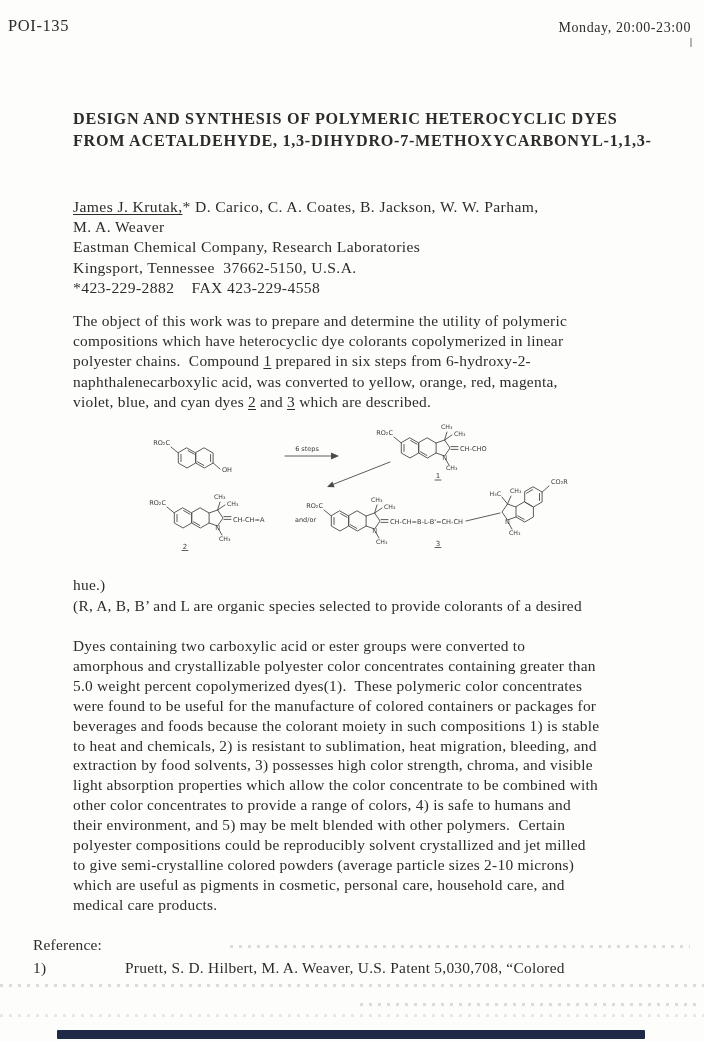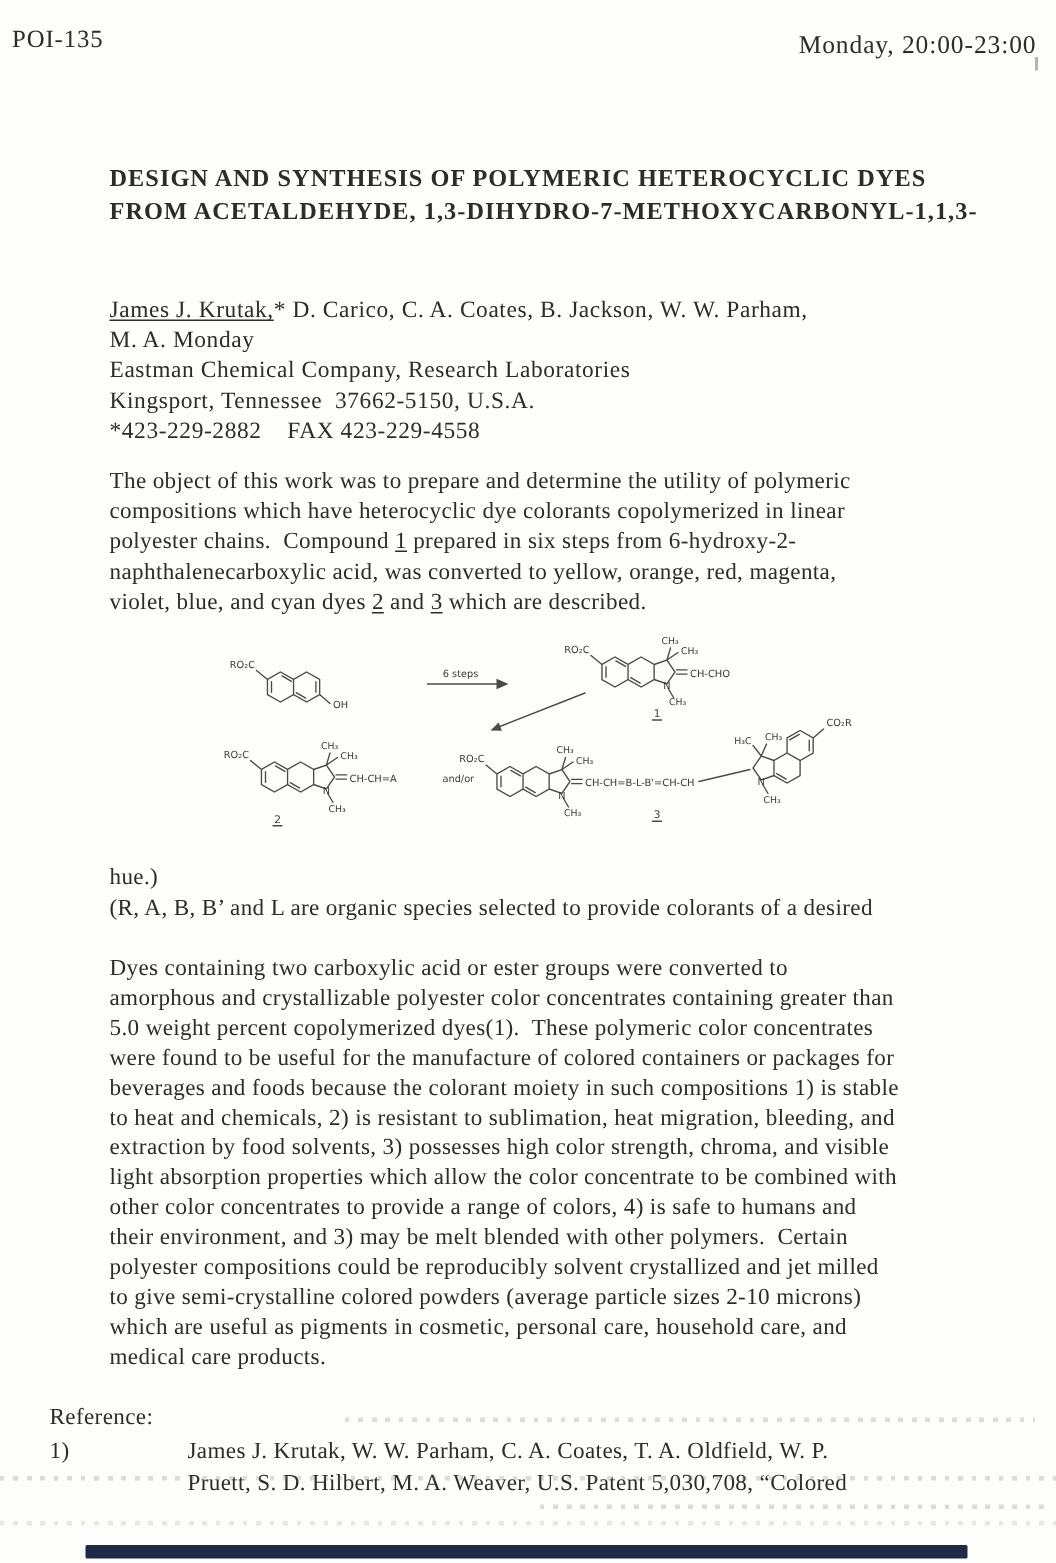--- a/index.html
+++ b/index.html
@@ -7,21 +7,21 @@
     width:704px;height:1042px;position:relative;overflow:hidden;
     background:#fdfdfb;
     font-family:"Liberation Serif","DejaVu Serif",serif;
     color:#2e2c29;
   }
   .abs{position:absolute;}
   .tline{white-space:pre;margin-left:40px;}
   .u{text-decoration:underline;text-underline-offset:2px;}
 
   .hdr-left{top:16px;left:8px;font-size:16.5px;letter-spacing:.6px;}
-  .hdr-right{top:20px;right:13px;font-size:17px;letter-spacing:.6px;}
+  .hdr-right{top:20px;right:13px;font-size:14px;letter-spacing:.6px;}
 
   .title{top:109px;left:33px;width:640px;font-weight:bold;
          font-size:16.2px;line-height:21.5px;letter-spacing:.7px;}
   .authors{top:197px;left:33px;width:640px;font-size:15.6px;line-height:20.2px;letter-spacing:.4px;}
   .abstract{top:311px;left:33px;width:650px;font-size:15.4px;line-height:20.2px;letter-spacing:.25px;}
   .note{top:574px;left:33px;width:650px;font-size:15.4px;line-height:21px;letter-spacing:.25px;}
   .bodytext{top:636px;left:33px;width:655px;font-size:15.4px;line-height:19.9px;letter-spacing:.25px;}
   .refhead{top:936px;left:33px;font-size:15.4px;letter-spacing:.25px;}
   .refrow{top:958px;left:33px;width:650px;display:flex;font-size:15.4px;line-height:20.8px;letter-spacing:.25px;}
   .refnum{width:52px;flex:0 0 52px;}
@@ -48,21 +48,21 @@
   <div class="abs hdr-left">POI-135</div>
   <div class="abs hdr-right">Monday, 20:00-23:00</div>
 
   <div class="abs title">
       <div class="tline"><span>DESIGN AND SYNTHESIS OF POLYMERIC HETEROCYCLIC DYES</span></div>
       <div class="tline"><span>FROM ACETALDEHYDE, 1,3-DIHYDRO-7-METHOXYCARBONYL-1,1,3-</span></div>
     </div>
 
   <div class="abs authors">
       <div class="tline"><span class="u">James J. Krutak,</span><span>* D. Carico, C. A. Coates, B. Jackson, W. W. Parham,</span></div>
-      <div class="tline"><span>M. A. Monday</span></div>
+      <div class="tline"><span>M. A. Weaver</span></div>
       <div class="tline"><span>Eastman Chemical Company, Research Laboratories</span></div>
       <div class="tline"><span>Kingsport, Tennessee  37662-5150, U.S.A.</span></div>
       <div class="tline"><span>*423-229-2882    FAX 423-229-4558</span></div>
     </div>
 
   <div class="abs abstract">
       <div class="tline"><span>The object of this work was to prepare and determine the utility of polymeric</span></div>
       <div class="tline"><span>compositions which have heterocyclic dye colorants copolymerized in linear</span></div>
       <div class="tline"><span>polyester chains.  Compound </span><span class="u">1</span><span> prepared in six steps from 6-hydroxy-2-</span></div>
       <div class="tline"><span>naphthalenecarboxylic acid, was converted to yellow, orange, red, magenta,</span></div>
@@ -174,33 +174,32 @@
   <div class="abs bodytext">
       <div class="tline"><span>Dyes containing two carboxylic acid or ester groups were converted to</span></div>
       <div class="tline"><span>amorphous and crystallizable polyester color concentrates containing greater than</span></div>
       <div class="tline"><span>5.0 weight percent copolymerized dyes(1).  These polymeric color concentrates</span></div>
       <div class="tline"><span>were found to be useful for the manufacture of colored containers or packages for</span></div>
       <div class="tline"><span>beverages and foods because the colorant moiety in such compositions 1) is stable</span></div>
       <div class="tline"><span>to heat and chemicals, 2) is resistant to sublimation, heat migration, bleeding, and</span></div>
       <div class="tline"><span>extraction by food solvents, 3) possesses high color strength, chroma, and visible</span></div>
       <div class="tline"><span>light absorption properties which allow the color concentrate to be combined with</span></div>
       <div class="tline"><span>other color concentrates to provide a range of colors, 4) is safe to humans and</span></div>
-      <div class="tline"><span>their environment, and 3) may be melt blended with other polymers.  Certain</span></div>
+      <div class="tline"><span>their environment, and 5) may be melt blended with other polymers.  Certain</span></div>
       <div class="tline"><span>polyester compositions could be reproducibly solvent crystallized and jet milled</span></div>
       <div class="tline"><span>to give semi-crystalline colored powders (average particle sizes 2-10 microns)</span></div>
       <div class="tline"><span>which are useful as pigments in cosmetic, personal care, household care, and</span></div>
       <div class="tline"><span>medical care products.</span></div>
     </div>
 
   <div class="abs refhead">Reference:</div>
 
   <div class="abs refrow">
     <span class="refnum">1)</span>
     <div>
-        <div class="tline"><span>James J. Krutak, W. W. Parham, C. A. Coates, T. A. Oldfield, W. P.</span></div>
         <div class="tline"><span>Pruett, S. D. Hilbert, M. A. Weaver, U.S. Patent 5,030,708, “Colored</span></div>
       </div>
   </div>
 
   <div class="noise" style="top:945px;left:230px;width:460px;"></div>
   <div class="noise" style="top:984px;left:0;width:704px;"></div>
   <div class="noise" style="top:1003px;left:360px;width:340px;"></div>
   <div class="noise" style="top:1014px;left:0;width:704px;opacity:.18;"></div>
   <div class="mark" style="top:38px;left:690px;width:2px;height:9px;"></div>
   <div class="bottom-bar"></div>

